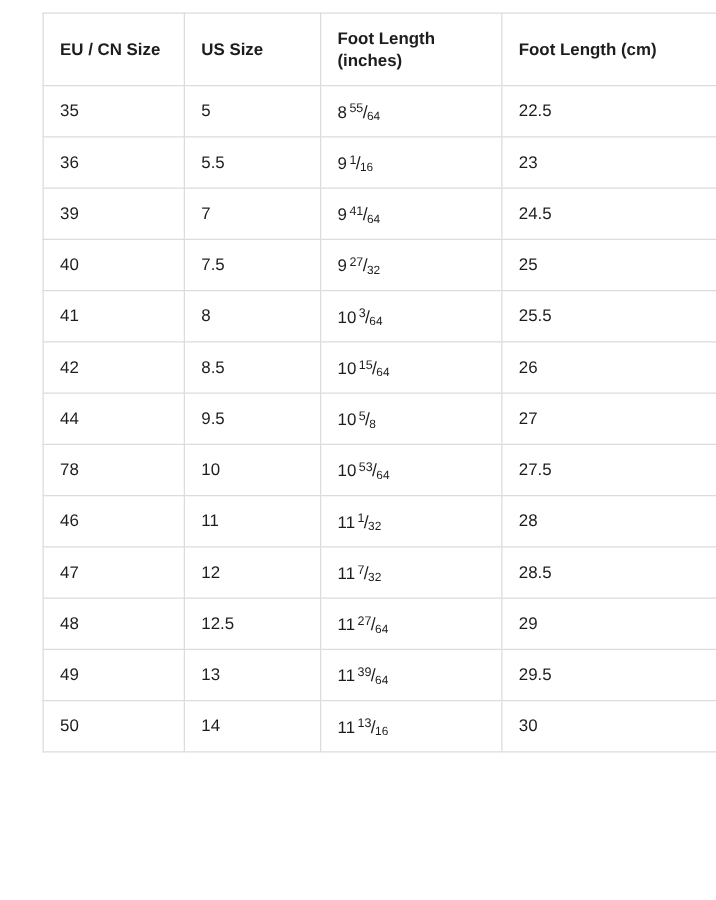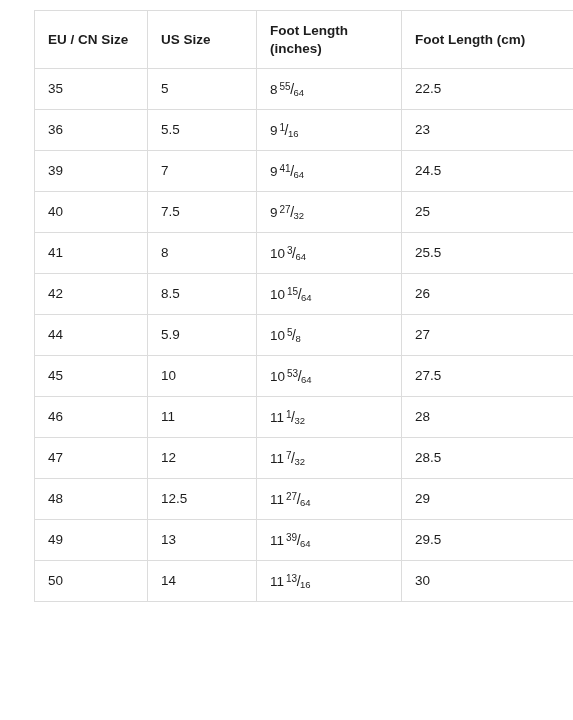--- a/index.html
+++ b/index.html
@@ -145,26 +145,26 @@
           <td>25.5</td>
         </tr>
         <tr>
           <td>42</td>
           <td>8.5</td>
           <td><span class="mixnum"><span class="whole">10</span><span class="frac"><span class="num">15</span><span class="sol">/</span><span class="den">64</span></span></span></td>
           <td>26</td>
         </tr>
         <tr>
           <td>44</td>
-          <td>5.9</td>
+          <td>9.5</td>
           <td><span class="mixnum"><span class="whole">10</span><span class="frac"><span class="num">5</span><span class="sol">/</span><span class="den">8</span></span></span></td>
           <td>27</td>
         </tr>
         <tr>
-          <td>45</td>
+          <td>78</td>
           <td>10</td>
           <td><span class="mixnum"><span class="whole">10</span><span class="frac"><span class="num">53</span><span class="sol">/</span><span class="den">64</span></span></span></td>
           <td>27.5</td>
         </tr>
         <tr>
           <td>46</td>
           <td>11</td>
           <td><span class="mixnum"><span class="whole">11</span><span class="frac"><span class="num">1</span><span class="sol">/</span><span class="den">32</span></span></span></td>
           <td>28</td>
         </tr>

